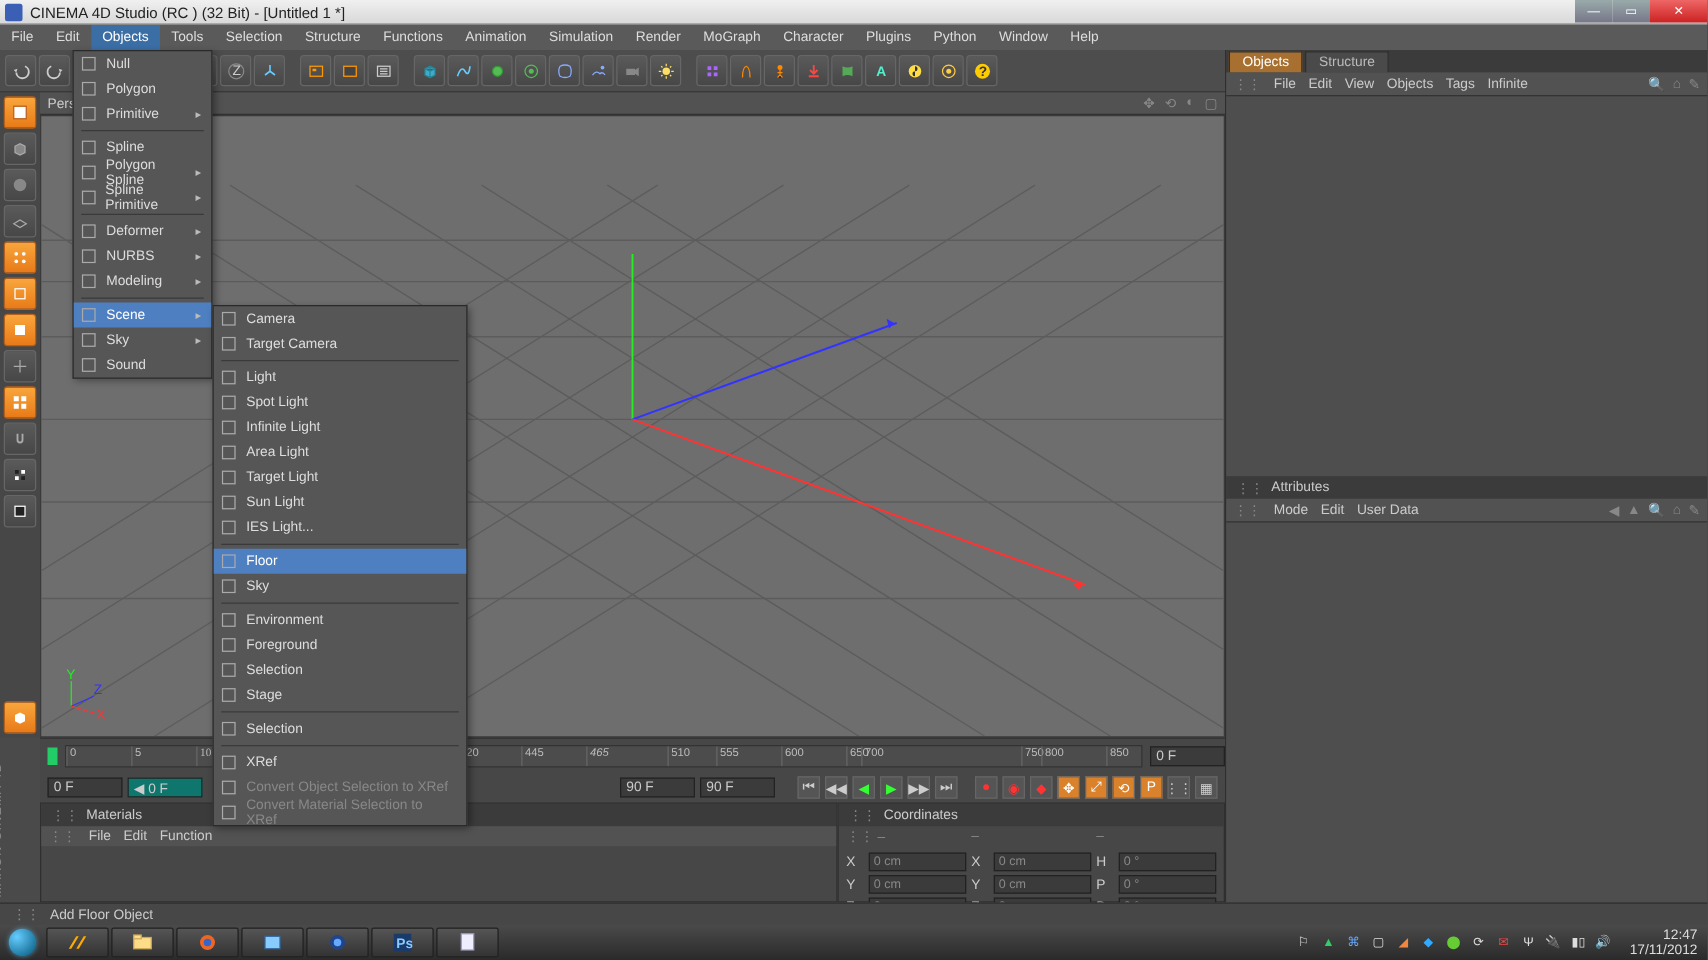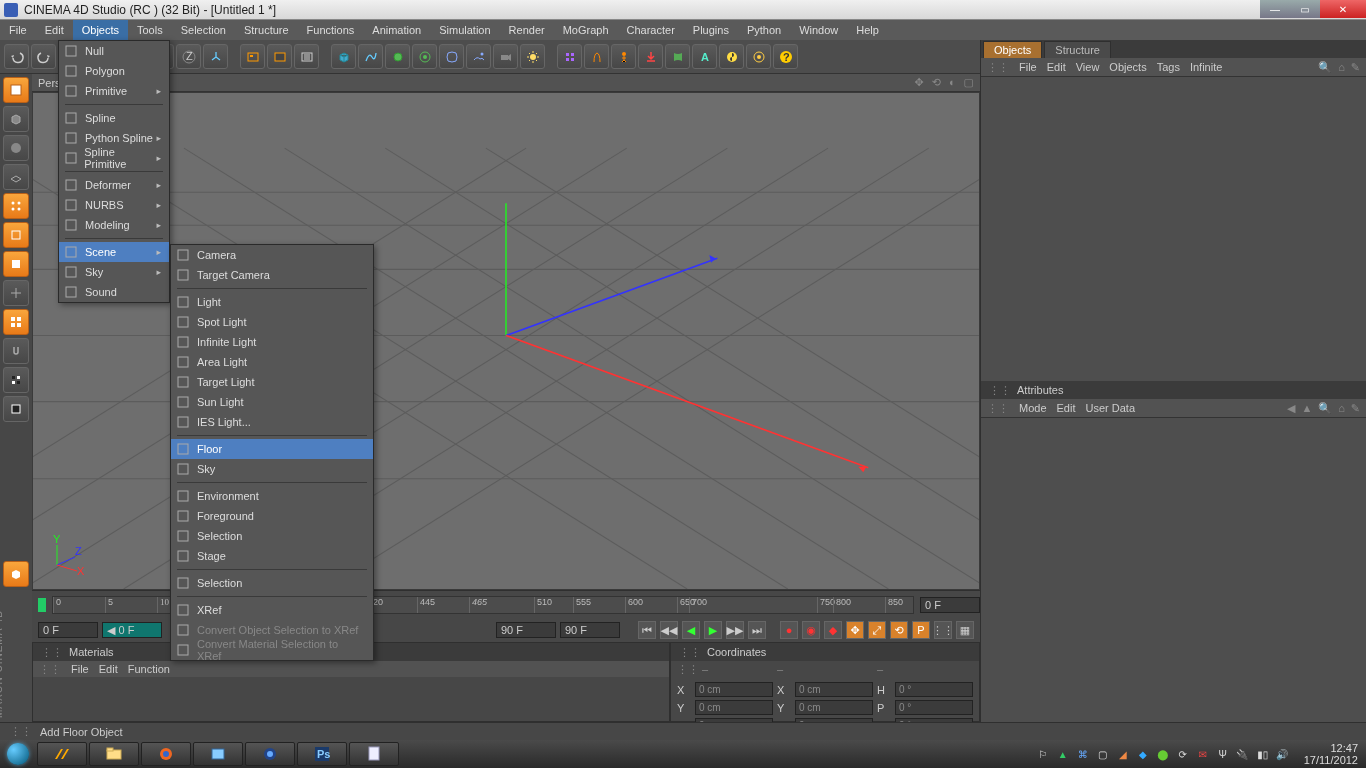--- a/index.html
+++ b/index.html
@@ -451,21 +451,21 @@
         </svg>
       </span>
       <span>Spline</span>
     </div>
     <div class="dd-row sub">
       <span class="dd-icon">
         <svg width="12" height="12">
           <rect x="1" y="1" width="10" height="10" fill="none" stroke="#aaa"></rect>
         </svg>
       </span>
-      <span>Python Spline</span>
+      <span>Polygon Spline</span>
     </div>
     <div class="dd-row sub">
       <span class="dd-icon">
         <svg width="12" height="12">
           <rect x="1" y="1" width="10" height="10" fill="none" stroke="#aaa"></rect>
         </svg>
       </span>
       <span>Spline Primitive</span>
     </div>
     <div class="dd-sep"></div>

